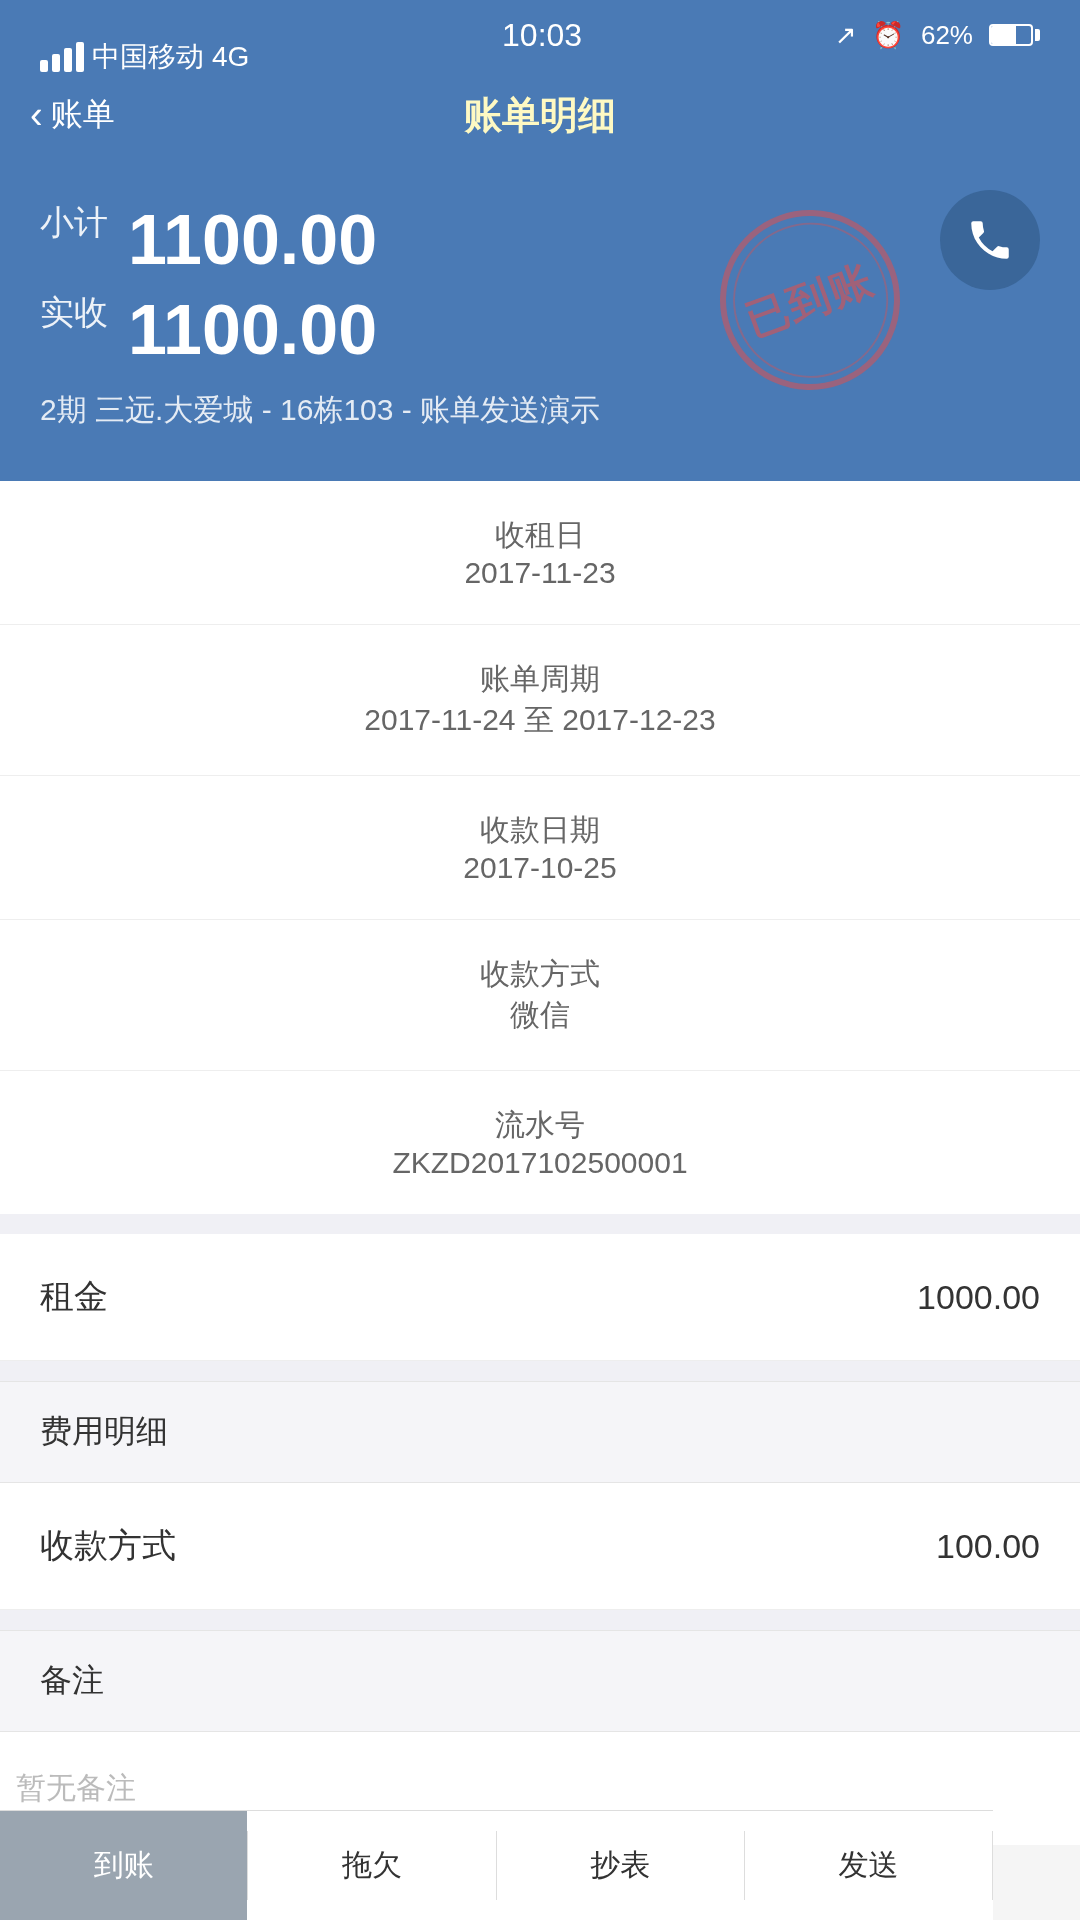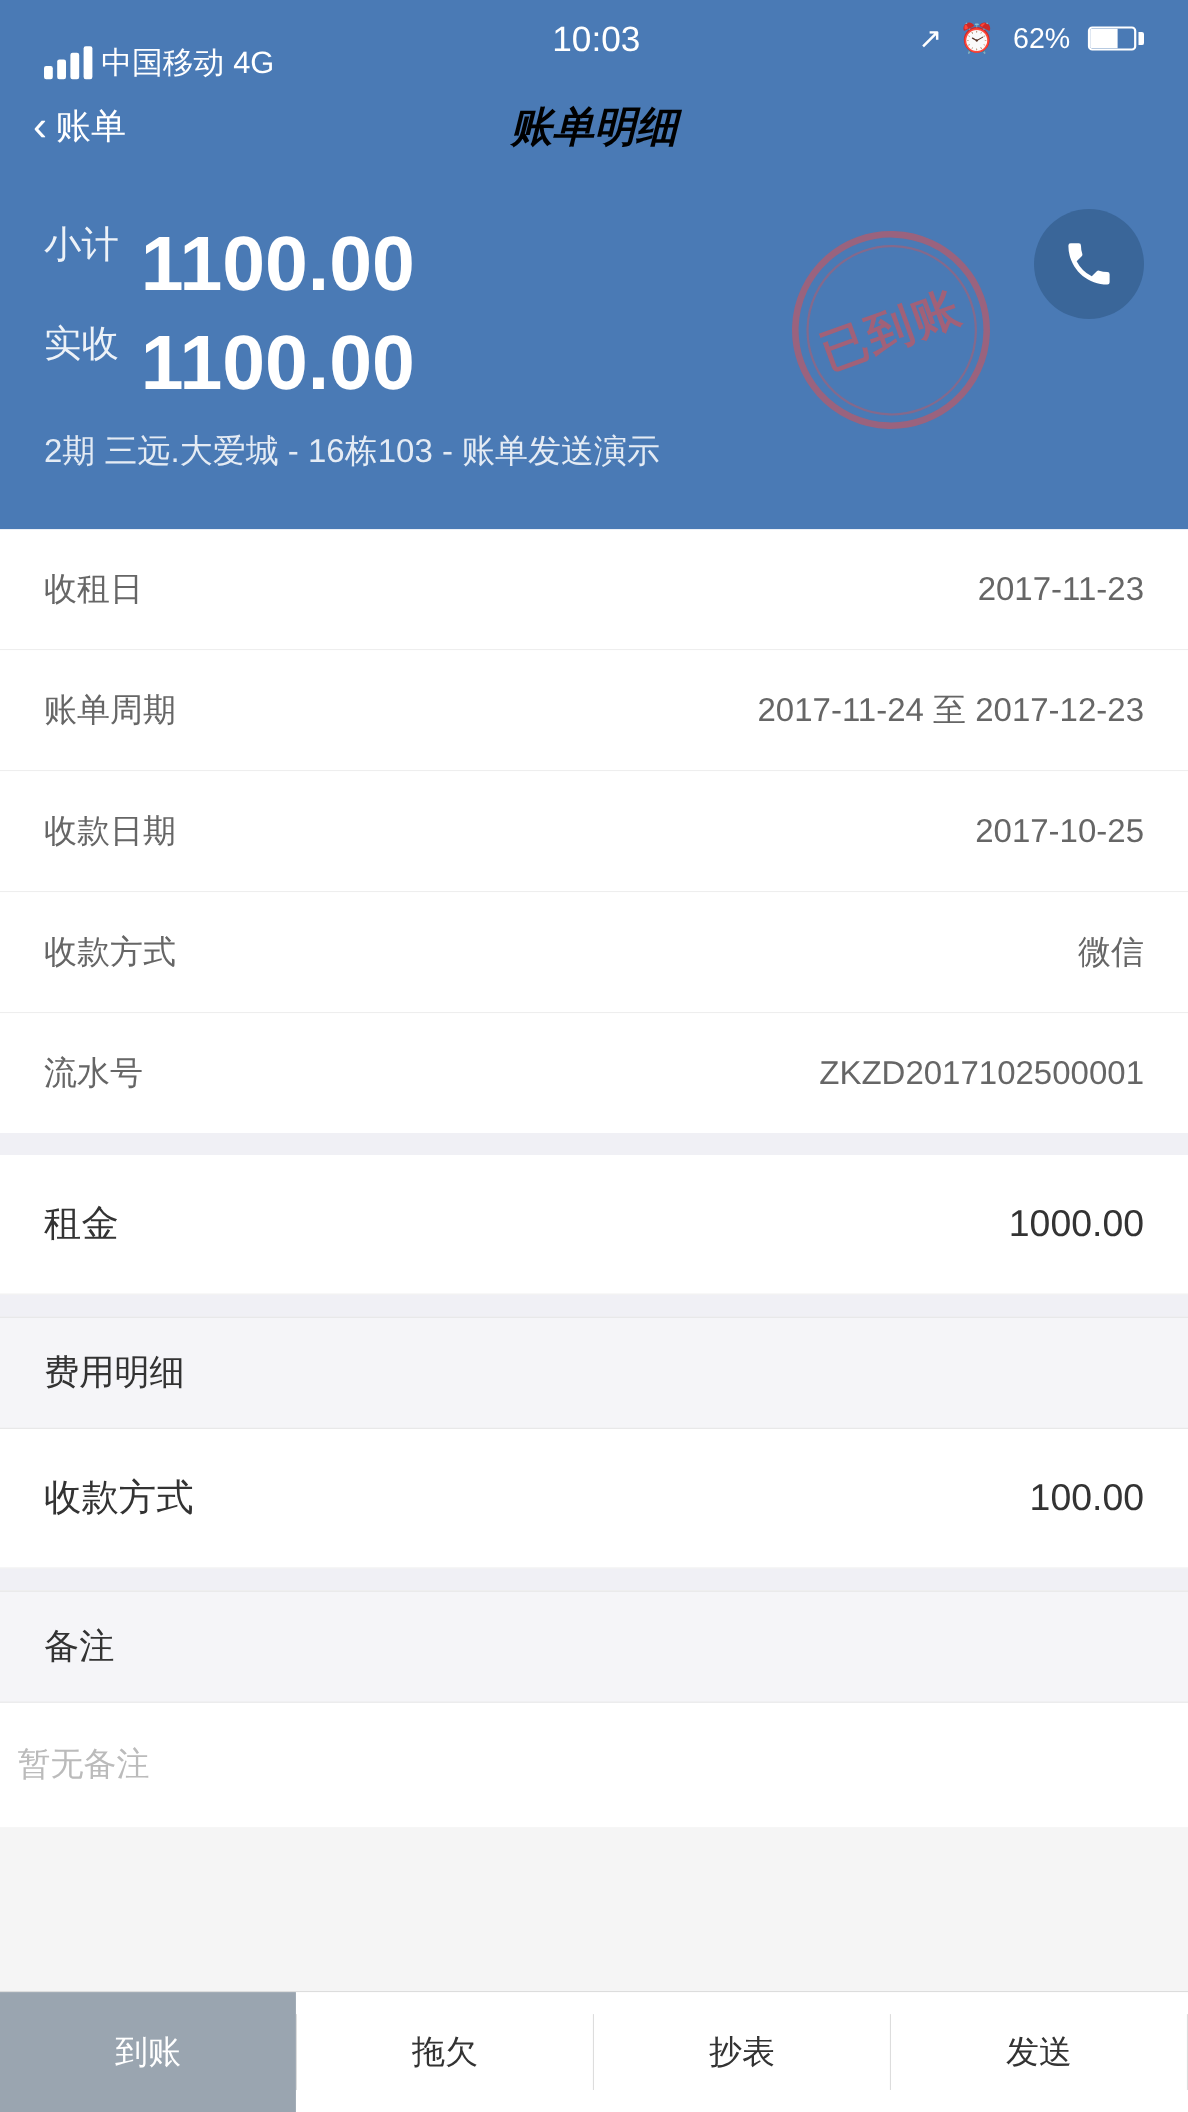--- a/index.html
+++ b/index.html
@@ -79,26 +79,25 @@
       color: white;
       font-size: 32px;
       gap: 8px;
       flex: 1;
     }
     .nav-back .chevron {
       font-size: 38px;
       font-weight: 300;
     }
     .nav-title {
-      color: #000000;
+      color: #fef9c3;
       font-size: 38px;
       font-weight: 600;
       flex: 2;
       text-align: center;
-      font-style: italic;
     }
     .nav-right { flex: 1; }
 
     
     .header-area {
       background: #4a7ab5;
       padding: 40px 40px 50px 40px;
       position: relative;
     }
     .header-row {
@@ -176,20 +175,21 @@
     .detail-section {
       background: white;
       margin-bottom: 0;
     }
     .detail-row {
       display: flex;
       justify-content: space-between;
       align-items: center;
       padding: 34px 40px;
       border-bottom: 1px solid #eee;
+      flex-direction: column;
     }
     .detail-row:last-child {
       border-bottom: none;
     }
     .detail-label {
       color: #666;
       font-size: 30px;
     }
     .detail-value {
       color: #666;
@@ -244,21 +244,21 @@
     .notes-text {
       color: #bbb;
       font-size: 30px;
     }
 
     
     .tab-bar {
       position: fixed;
       bottom: 0;
       left: 0;
-      width: 1080px;
+      width: 993px;
       height: 110px;
       background: white;
       border-top: 1px solid #ddd;
       display: flex;
       align-items: stretch;
     }
     .tab-item {
       flex: 1;
       display: flex;
       align-items: center;

